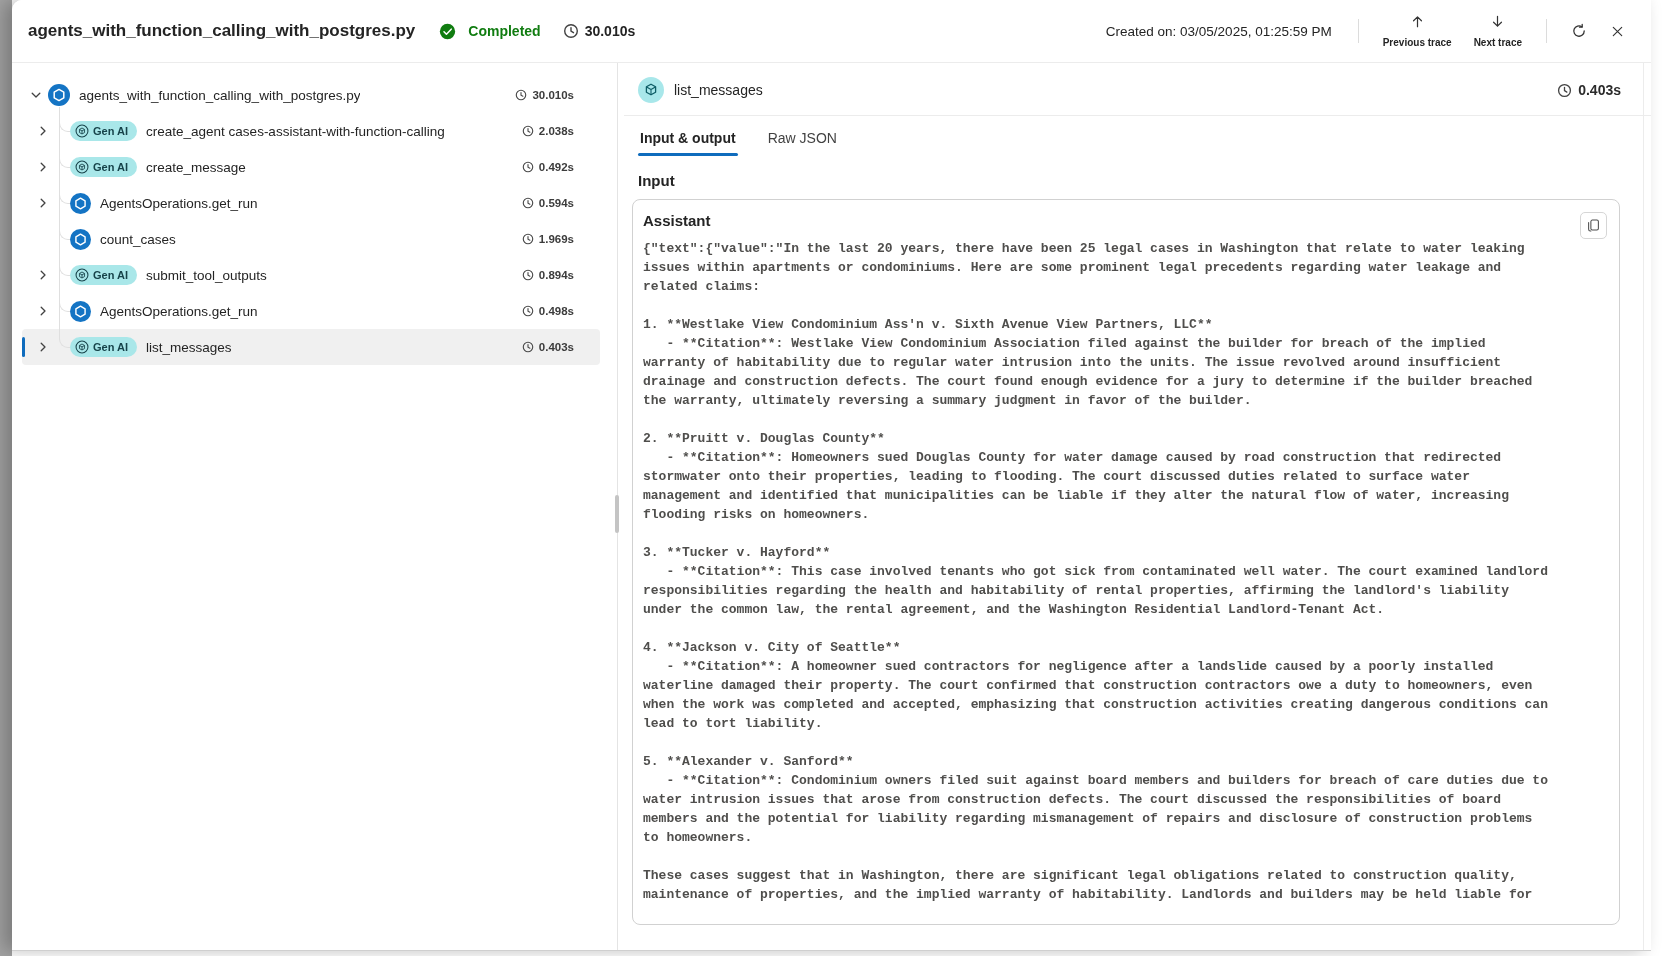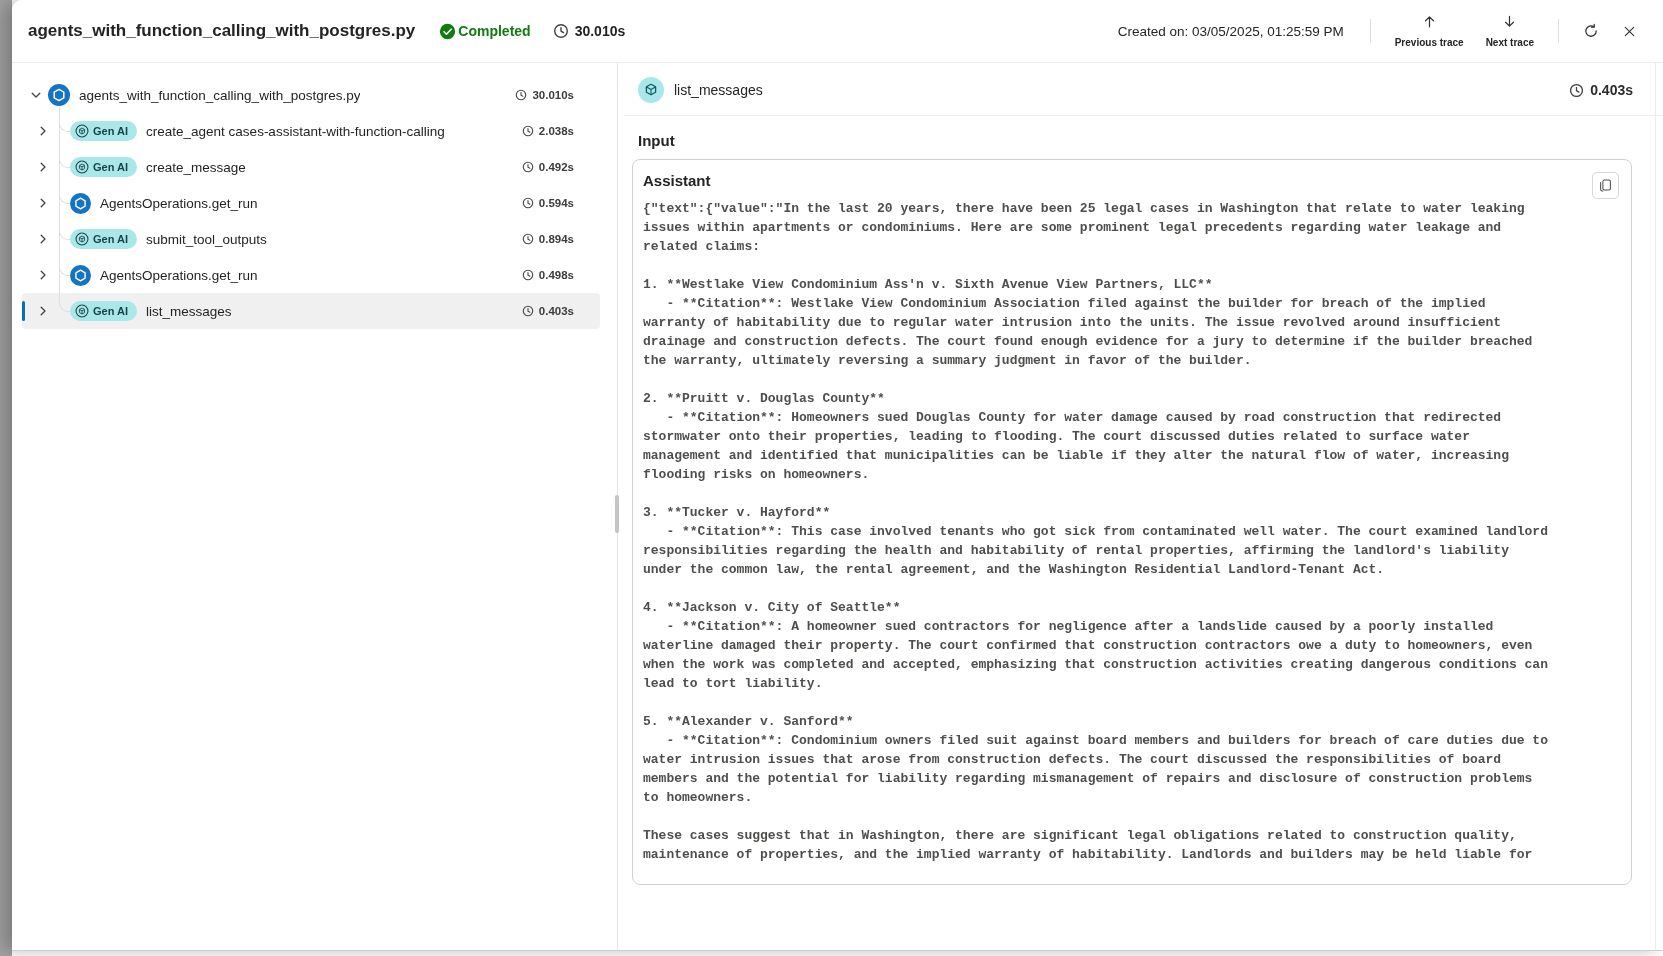--- a/index.html
+++ b/index.html
@@ -3,32 +3,32 @@
 <meta charset="utf-8">
 <style>
   html,body{margin:0;padding:0;}
   body{
     width:1663px;height:956px;overflow:hidden;position:relative;
     background:#ffffff;font-family:"Liberation Sans",sans-serif;color:#242424;
     -webkit-font-smoothing:antialiased;
   }
   .backdrop-strip{position:absolute;left:0;top:0;width:12px;height:100%;background:#a3a3a3;}
   .window{
-    position:absolute;left:12px;top:0;right:0;height:950px;background:#fff;
+    position:absolute;left:12px;top:0;right:12px;height:950px;background:#fff;
     border-radius:10px 0 0 0;border-bottom:1px solid #cfcfcf;
     box-shadow:-8px 0 18px rgba(0,0,0,.25);
     display:flex;flex-direction:column;overflow:hidden;
   }
   
   .titlebar{
     height:62px;flex:0 0 62px;display:flex;align-items:center;
     padding:0 18px 0 16px;border-bottom:1px solid #ececec;background:#fff;
   }
   .trace-title{font-size:17px;font-weight:700;color:#242424;white-space:nowrap;margin-right:24px;}
-  .status-badge{display:flex;align-items:center;gap:2px;margin-right:22px;}
+  .status-badge{display:flex;align-items:center;gap:12px;margin-right:22px;}
   .status-badge b{font-size:14px;font-weight:600;color:#107c10;}
   .hdr-duration{display:flex;align-items:center;gap:6px;}
   .hdr-duration b{font-size:14px;font-weight:600;color:#242424;}
   .hdr-spacer{flex:1;}
   .hdr-right{display:flex;align-items:center;gap:6px;}
   .created-on{font-size:13.5px;color:#242424;white-space:nowrap;margin-right:10px;}
   .vsep{width:1px;height:24px;background:#dcdcdc;margin:0 10px;}
   .nav-btn{display:flex;align-items:center;gap:8px;background:none;border:none;
     font-family:inherit;font-size:10px;font-weight:600;color:#242424;cursor:pointer;
     padding:6px 8px;border-radius:4px;white-space:nowrap;flex-direction:column;}
@@ -250,20 +250,40 @@
             <svg width="12" height="12" viewBox="0 0 16 16" fill="none">
               <circle cx="8" cy="8" r="6.3" stroke="#4a4a4a" stroke-width="1.5"></circle>
               <path d="M8 4.6V8.2l2.5 1.5" stroke="#4a4a4a" stroke-width="1.5" stroke-linecap="round"></path>
             </svg>
             <b>0.594s</b>
           </span>
         </div>
         <div class="tree-row lvl1">
           <i class="trunk"></i>
           <i class="elbow"></i>
+          <span class="chev"></span>
+          <span class="row-icon">
+            <svg width="21" height="21" viewBox="0 0 22 22" fill="none">
+              <circle cx="11" cy="11" r="11" fill="#1474c4"></circle>
+              <path d="M11 5.4 15.8 8.2V13.8L11 16.6 6.2 13.8V8.2Z" stroke="#fff" stroke-width="1.5" stroke-linejoin="round"></path>
+            </svg>
+          </span>
+          <span class="lbl">count_cases</span>
+          <span class="sp"></span>
+          <span class="dur">
+            <svg width="12" height="12" viewBox="0 0 16 16" fill="none">
+              <circle cx="8" cy="8" r="6.3" stroke="#4a4a4a" stroke-width="1.5"></circle>
+              <path d="M8 4.6V8.2l2.5 1.5" stroke="#4a4a4a" stroke-width="1.5" stroke-linecap="round"></path>
+            </svg>
+            <b>1.969s</b>
+          </span>
+        </div>
+        <div class="tree-row lvl1">
+          <i class="trunk"></i>
+          <i class="elbow"></i>
           <span class="chev">
             <svg width="12" height="12" viewBox="0 0 12 12" fill="none">
               <path d="M4.2 2.2 8 6l-3.8 3.8" stroke="#424242" stroke-width="1.3" stroke-linecap="round" stroke-linejoin="round"></path>
             </svg>
           </span>
           <span class="row-icon genai-badge">
             <svg width="14" height="14" viewBox="0 0 16 16" fill="none">
               <circle cx="8" cy="8" r="6.8" stroke="#17434a" stroke-width="1.2"></circle>
               <path d="M8 4.6 10.9 6.2V9.8L8 11.4 5.1 9.8V6.2Z" stroke="#17434a" stroke-width="1" stroke-linejoin="round"></path>
               <path d="M5.2 6.3 8 7.9l2.8-1.6M8 7.9v3.4" stroke="#17434a" stroke-width="1" stroke-linejoin="round"></path>
@@ -351,20 +371,24 @@
           <span style="display:flex;">
             <svg width="15" height="15" viewBox="0 0 16 16" fill="none">
                 <circle cx="8" cy="8" r="6.3" stroke="#424242" stroke-width="1.4"></circle>
                 <path d="M8 4.6V8.2l2.5 1.5" stroke="#424242" stroke-width="1.4" stroke-linecap="round"></path>
               </svg>
           </span>
           <b>0.403s</b>
         </span>
       </div>
 
+      <div class="tabs">
+          <div class="tab active">Input &amp; output</div>
+          <div class="tab">Raw JSON</div>
+        </div>
 
       <div class="section-title">Input</div>
 
       <div class="card">
         <div class="role">Assistant</div>
         <button class="copy-btn" aria-label="Copy">
           <span style="display:flex;">
             <svg width="15" height="15" viewBox="0 0 16 16" fill="none">
                 <rect x="5.2" y="2.2" width="8" height="10.6" rx="1.6" stroke="#4a4a4a" stroke-width="1.1"></rect>
                 <path d="M5.2 13.8H4.6A1.8 1.8 0 0 1 2.8 12V4.9" stroke="#4a4a4a" stroke-width="1.1" stroke-linecap="round"></path>

